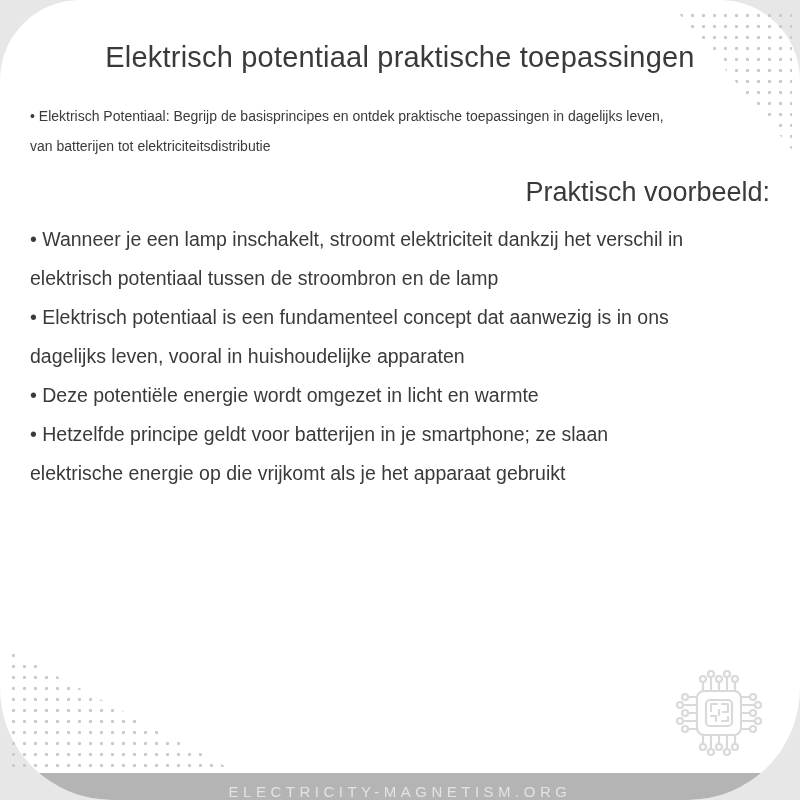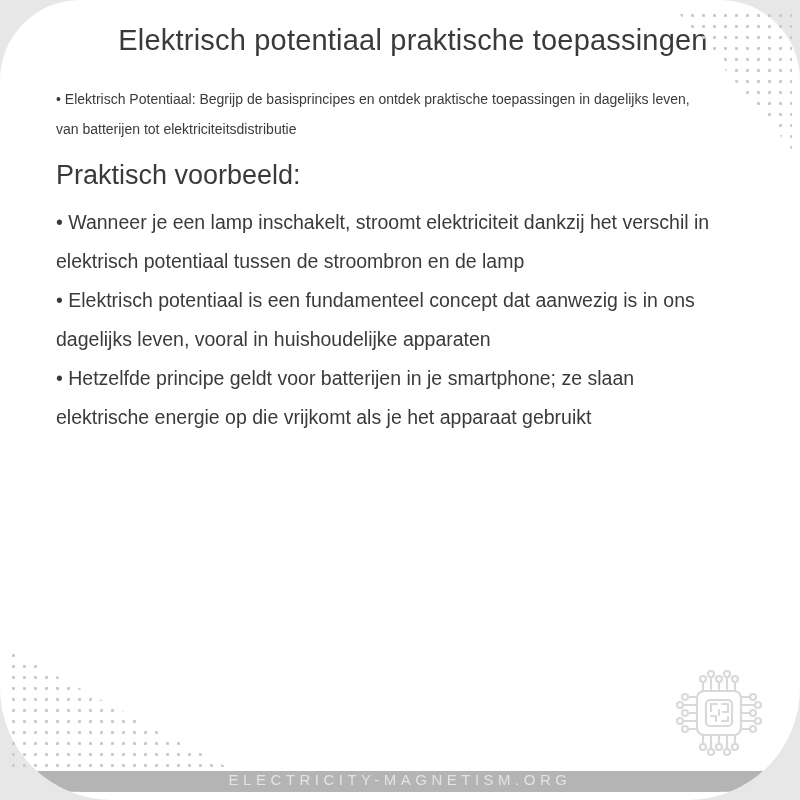--- a/index.html
+++ b/index.html
@@ -17,62 +17,61 @@
   }
   .card {
     position: absolute;
     inset: 0;
     background: var(--card, #ffffff);
     border-radius: 80px 80px 112px 112px;
     overflow: hidden;
   }
   .content {
     position: relative;
-    padding: 22px 30px 0 30px;
-    margin-left: 26px;
+    padding: 39px 30px 0 30px;
   }
   .title {
     margin: 0 auto 24px auto;
     font-size: 29px;
     font-weight: 400;
     text-align: center;
     letter-spacing: 0.2px;
     line-height: 1.3;
   }
   .intro {
     margin: 0 0 14px 0;
     max-width: 658px;
     font-size: 14px;
     font-weight: 400;
     line-height: 2.15;
   }
   .section-heading {
     margin: 0 0 10px 0;
     font-size: 27px;
     font-weight: 400;
-    text-align: left;
+    text-align: right;
     line-height: 1.3;
   }
   .bullets p {
     margin: 0;
     max-width: 656px;
     font-size: 19.5px;
     font-weight: 400;
     line-height: 2.0;
   }
   .footer-band {
     position: absolute;
     left: 10px;
     right: 10px;
-    bottom: 8px;
-    height: 21px;
+    bottom: 0;
+    height: 27px;
     background: var(--footer-band, #b4b4b4);
     border-radius: 0 0 95px 95px / 0 0 26px 26px;
     display: flex;
-    align-items: flex-start;
+    align-items: flex-end;
     justify-content: center;
   }
   .footer-band span {
     color: var(--footer-text, #e3e3e3);
     font-size: 15px;
     letter-spacing: 4.5px;
     font-weight: 400;
     white-space: nowrap;
   }
   .chip {
@@ -110,20 +109,21 @@
 <body>
 
 <div class="card">
   <div class="content">
     <h1 class="title">Elektrisch potentiaal praktische toepassingen</h1>
     <p class="intro">• Elektrisch Potentiaal: Begrijp de basisprincipes en ontdek praktische toepassingen in dagelijks leven, van batterijen tot elektriciteitsdistributie</p>
     <h2 class="section-heading">Praktisch voorbeeld:</h2>
     <div class="bullets">
       <p>• Wanneer je een lamp inschakelt, stroomt elektriciteit dankzij het verschil in elektrisch potentiaal tussen de stroombron en de lamp</p>
       <p>• Elektrisch potentiaal is een fundamenteel concept dat aanwezig is in ons dagelijks leven, vooral in huishoudelijke apparaten</p>
+      <p>• Deze potentiële energie wordt omgezet in licht en warmte</p>
       <p>• Hetzelfde principe geldt voor batterijen in je smartphone; ze slaan elektrische energie op die vrijkomt als je het apparaat gebruikt</p>
     </div>
   </div>
 
   <div class="chip">
     <svg viewBox="0 0 94 94" fill="none" stroke="currentColor" stroke-width="2.2" stroke-linecap="round" stroke-linejoin="round" aria-hidden="true">
 
       <rect x="25" y="25" width="44" height="44" rx="7"></rect>
       <rect x="34" y="34" width="26" height="26" rx="4"></rect>
 

